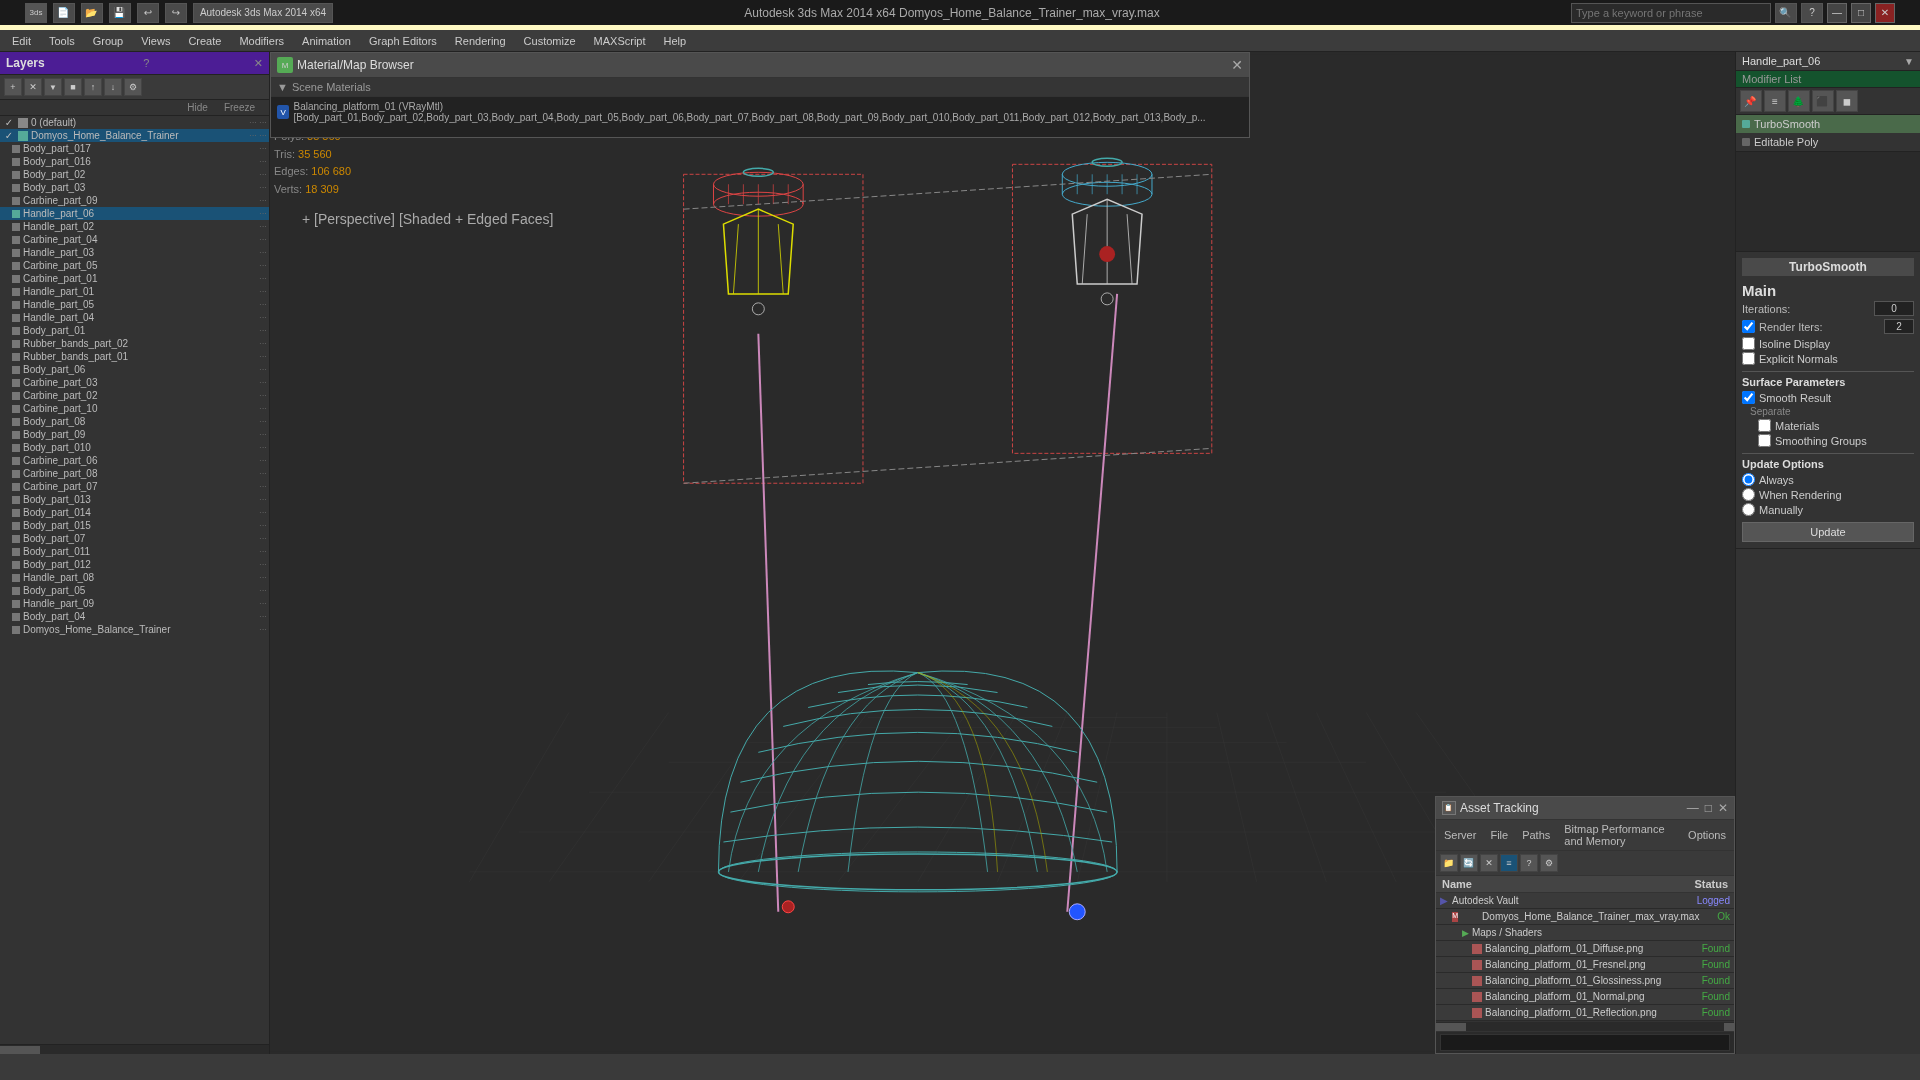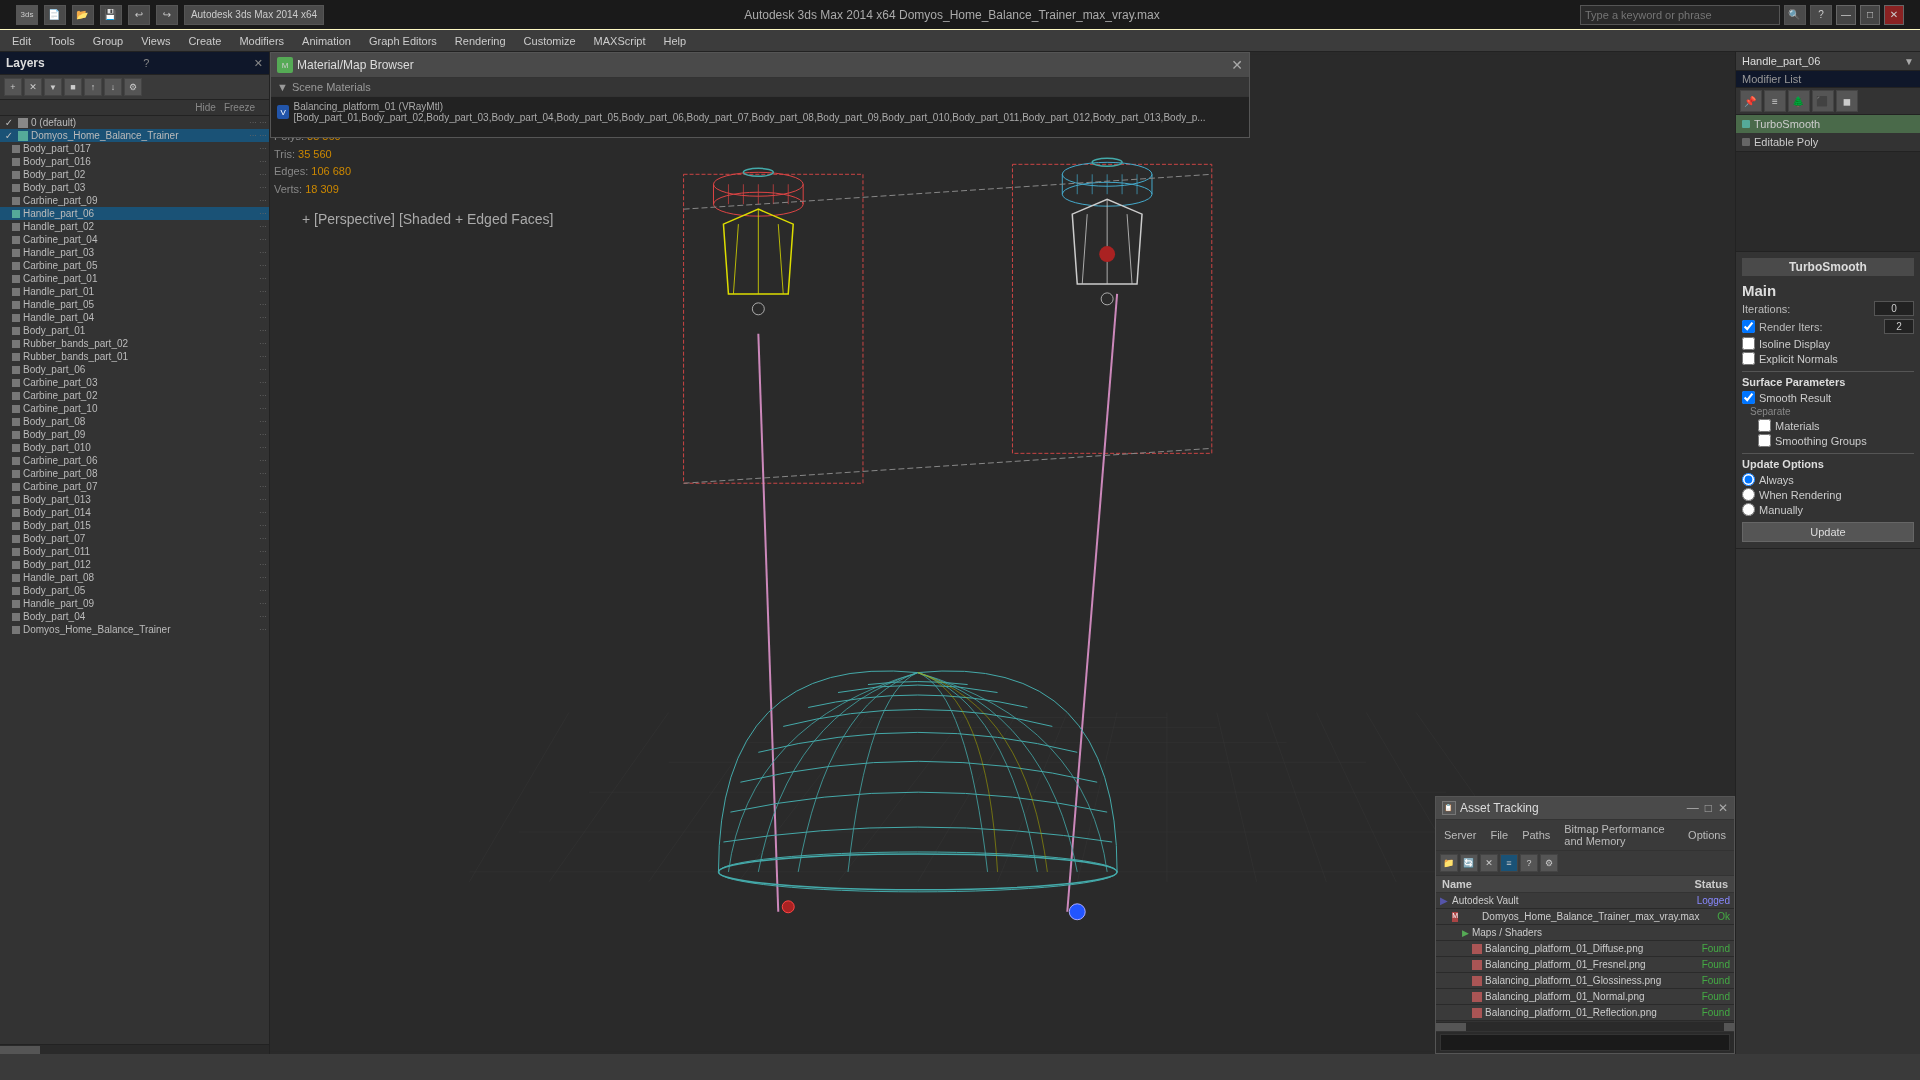--- a/index.html
+++ b/index.html
@@ -13,22 +13,22 @@
       overflow: hidden;
     }
 
     
     #titlebar {
       height: 30px;
       background: #1a1a1a;
       display: flex;
       align-items: center;
       justify-content: space-between;
-      padding: 0 16px;
-      border-bottom: 1px solid #fef9c3;
+      padding: 0 25px;
+      border-bottom: 5px solid #fef9c3;
     }
     #titlebar-left { display: flex; align-items: center; gap: 6px; }
     #titlebar-center { flex: 1; text-align: center; font-size: 12px; color: #aaa; }
     #titlebar-right { display: flex; align-items: center; gap: 4px; }
     .title-btn { 
       width: 20px; height: 20px; background: #444; border: 1px solid #666;
       display: flex; align-items: center; justify-content: center;
       cursor: pointer; color: #ccc; font-size: 10px;
     }
     .search-box {
@@ -70,21 +70,21 @@
       background: #333;
       border-right: 1px solid #222;
       display: flex;
       flex-direction: column;
     }
     #layers-header {
       display: flex;
       align-items: center;
       justify-content: space-between;
       padding: 4px 6px;
-      background: #0f172a;
+      background: #4c1d95;
       border-bottom: 1px solid #222;
     }
     #layers-title { font-size: 12px; font-weight: bold; color: #ddd; }
     #layers-toolbar {
       display: flex;
       align-items: center;
       padding: 3px 4px;
       background: #3a3a3a;
       border-bottom: 1px solid #222;
       gap: 2px;
@@ -356,21 +356,21 @@
       <div class="layer-tool-btn">+</div>
       <div class="layer-tool-btn">✕</div>
       <div class="layer-tool-btn" style="font-size:8px;">▼</div>
       <div class="layer-tool-btn">■</div>
       <div class="layer-tool-btn">↑</div>
       <div class="layer-tool-btn">↓</div>
       <div class="layer-tool-btn">⚙</div>
     </div>
     <div id="layers-cols">
       <span style="flex:1;"></span>
-      <span style="margin-right:8px;">Hide</span>
+      <span style="margin-right:16px;">Hide</span>
       <span>Freeze</span>
     </div>
     <div id="layers-list">
 
       <div class="layer-item">
         <span class="layer-check">✓</span>
         <span class="layer-icon" style="background:#888;"></span>
         <span>0 (default)</span>
         <div class="layer-actions">
           <span class="layer-action-dots">···</span>
@@ -905,21 +905,21 @@
     </div>
   </div>
 
   <div id="right-panel" style="width:185px; background:#333; border-left:1px solid #222; display:flex; flex-direction:column; overflow-y:auto;">
 
     <div style="padding:3px 6px; background:#3a3a3a; border-bottom:1px solid #222; display:flex; align-items:center; justify-content:space-between;">
       <span style="font-size:11px; color:#ddd;">Handle_part_06</span>
       <span style="color:#aaa; cursor:pointer; font-size:10px;">▼</span>
     </div>
 
-    <div style="padding:2px 6px; background:#0f172a; border-bottom:1px solid #222; font-size:11px; color:#999;">Modifier List</div>
+    <div style="padding:2px 6px; background:#14532d; border-bottom:1px solid #222; font-size:11px; color:#999;">Modifier List</div>
 
     <div class="panel-icon-row">
       <div class="panel-icon-btn">📌</div>
       <div class="panel-icon-btn">≡</div>
       <div class="panel-icon-btn">🌲</div>
       <div class="panel-icon-btn">⬛</div>
       <div class="panel-icon-btn">◼</div>
     </div>
 
     <div style="border-bottom:1px solid #222;">

